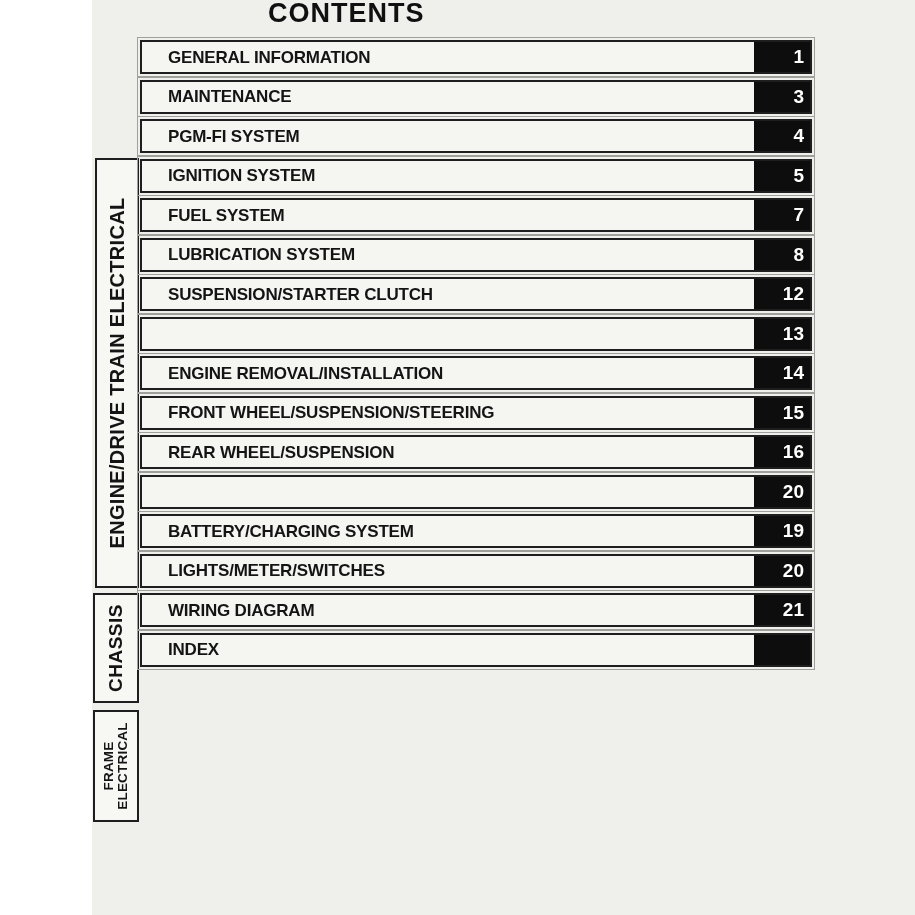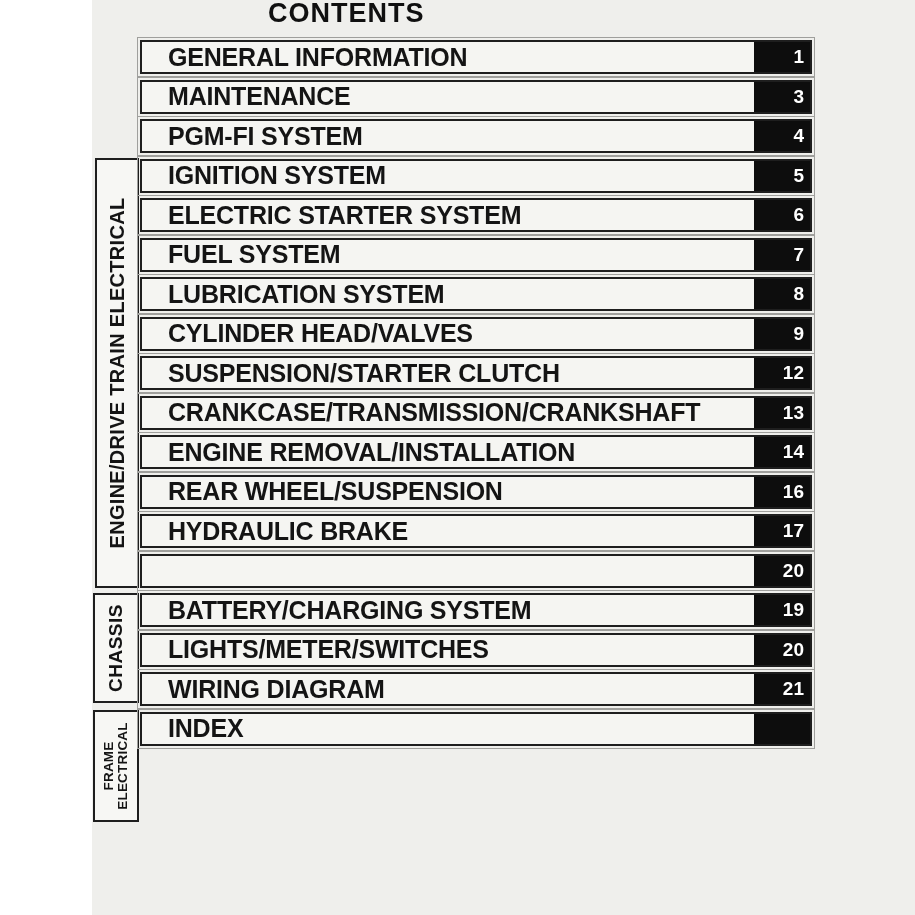--- a/index.html
+++ b/index.html
@@ -36,21 +36,21 @@
     position:relative;box-sizing:border-box;
     height:34px;margin-bottom:5.5px;
     background:var(--row-bg);
     border:2px solid var(--border);
     outline:1px solid var(--outline);
     outline-offset:2px;
     display:flex;align-items:center;
   }
   .row-label{
     padding-left:26px;padding-right:70px;
-    font-size:25px;font-weight:bold;letter-spacing:-0.2px;
+    font-size:17px;font-weight:bold;letter-spacing:-0.2px;
     white-space:nowrap;line-height:1;
   }
   .num-box{
     position:absolute;right:0;top:0;bottom:0;width:56px;
     background:var(--number-box-bg);color:var(--number-color);
     display:flex;align-items:center;justify-content:flex-end;
     padding-right:6px;box-sizing:border-box;
     font-size:19px;font-weight:bold;
   }
   .vlabel{
@@ -104,54 +104,45 @@
     </div>
     <div class="row">
       <span class="row-label">PGM-FI SYSTEM</span>
       <span class="num-box">4</span>
     </div>
     <div class="row">
       <span class="row-label">IGNITION SYSTEM</span>
       <span class="num-box">5</span>
     </div>
     <div class="row">
-      <span class="row-label">ELECTRIC STARTER SYSTEM</span>
-      <span class="num-box">6</span>
-    </div>
-    <div class="row">
       <span class="row-label">FUEL SYSTEM</span>
       <span class="num-box">7</span>
     </div>
     <div class="row">
       <span class="row-label">LUBRICATION SYSTEM</span>
       <span class="num-box">8</span>
     </div>
     <div class="row">
-      <span class="row-label">CYLINDER HEAD/VALVES</span>
-      <span class="num-box">9</span>
-    </div>
-    <div class="row">
       <span class="row-label">SUSPENSION/STARTER CLUTCH</span>
       <span class="num-box">12</span>
     </div>
     <div class="row">
-      <span class="row-label">CRANKCASE/TRANSMISSION/CRANKSHAFT</span>
       <span class="num-box">13</span>
     </div>
     <div class="row">
       <span class="row-label">ENGINE REMOVAL/INSTALLATION</span>
       <span class="num-box">14</span>
     </div>
     <div class="row">
+      <span class="row-label">FRONT WHEEL/SUSPENSION/STEERING</span>
+      <span class="num-box">15</span>
+    </div>
+    <div class="row">
       <span class="row-label">REAR WHEEL/SUSPENSION</span>
       <span class="num-box">16</span>
-    </div>
-    <div class="row">
-      <span class="row-label">HYDRAULIC BRAKE</span>
-      <span class="num-box">17</span>
     </div>
     <div class="row">
       <span class="num-box">20</span>
     </div>
     <div class="row">
       <span class="row-label">BATTERY/CHARGING SYSTEM</span>
       <span class="num-box">19</span>
     </div>
     <div class="row">
       <span class="row-label">LIGHTS/METER/SWITCHES</span>

